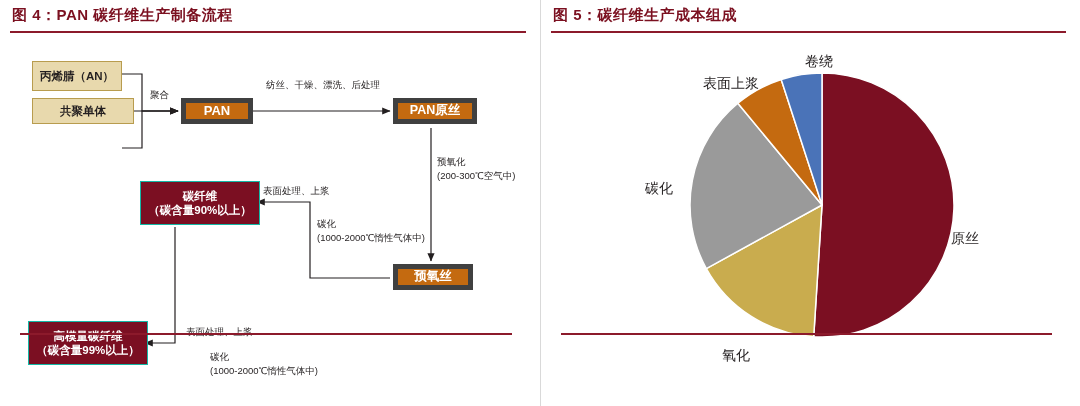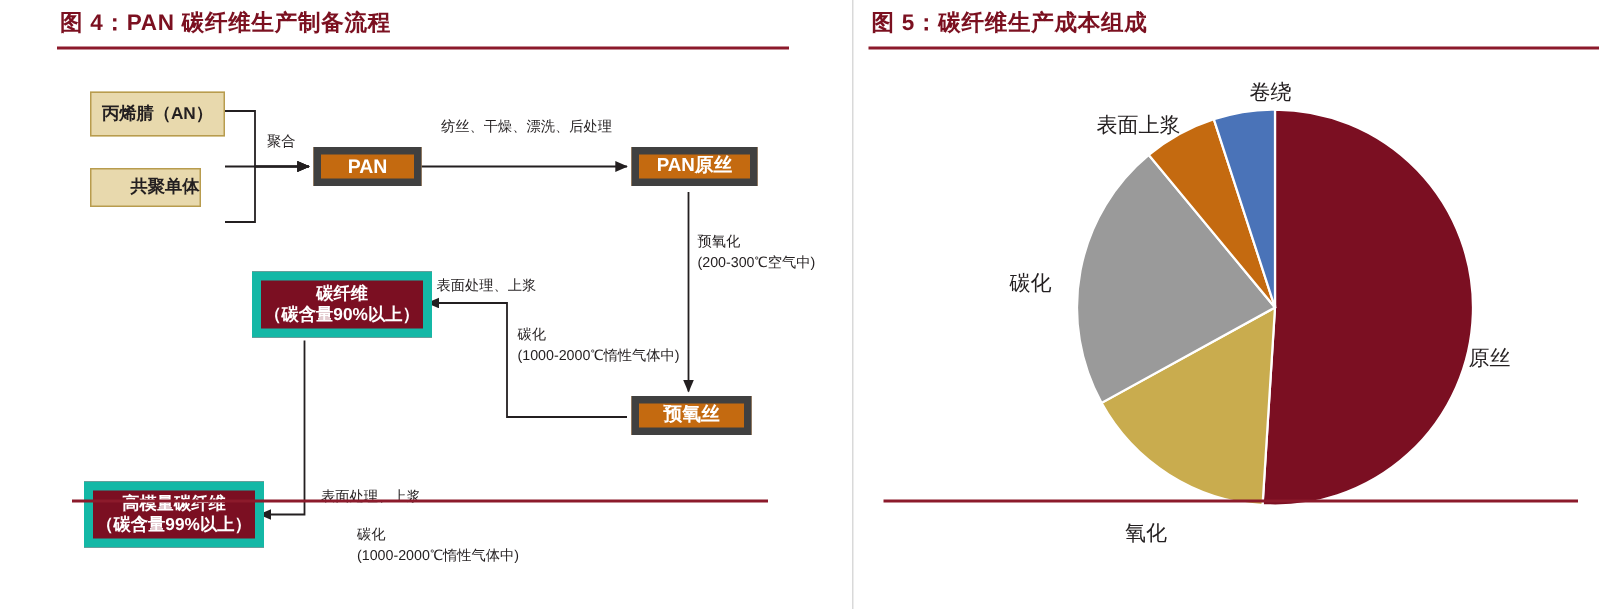--- a/index.html
+++ b/index.html
@@ -16,21 +16,20 @@
   }
   .page {
     position: relative;
     width: 1080px;
     height: 406px;
     display: flex;
   }
   .panel {
     position: relative;
     box-sizing: border-box;
-    margin-left: 28px;
   }
   .panel-left {
     width: 540px;
     height: 406px;
     padding: 0 14px 0 10px;
   }
   .panel-right {
     width: 540px;
     height: 406px;
     padding: 0 14px 0 10px;
@@ -98,21 +97,21 @@
     border: 1px solid #b89c4e;
     color: #231f20;
   }
   .node.orange {
     background: #c46a10;
     border: 5px solid #404040;
     color: #ffffff;
   }
   .node.dark {
     background: #7b0f22;
-    border: 6px solid #14b8a6;
+    border: 1px solid #14b8a6;
     color: #ffffff;
   }
   .edge-label {
     position: absolute;
     font-size: 9.5px;
     color: #231f20;
     line-height: 1.3;
     text-align: center;
     white-space: nowrap;
   }
@@ -157,21 +156,21 @@
           <path d="M421,95 L421,228" fill="none" stroke="#231f20" stroke-width="1.2" marker-end="url(#arrow)"></path>
 
           <path d="M380,245 L300,245 L300,169 L247,169" fill="none" stroke="#231f20" stroke-width="1.2" marker-end="url(#arrow)"></path>
 
           <path d="M165,194 L165,310 L135,310" fill="none" stroke="#231f20" stroke-width="1.2" marker-end="url(#arrow)"></path>
         </svg>
 
         <div class="node tan" style="left:22px; top:28px; width:90px; height:30px;">
           <span>丙烯腈（AN）</span>
         </div>
-        <div class="node tan" style="left:22px; top:79px; width:74px; height:26px;align-items:flex-end;">
+        <div class="node tan" style="left:22px; top:65px; width:102px; height:26px;">
           <span>共聚单体</span>
         </div>
 
         <div class="node orange" style="left:171px; top:65px; width:72px; height:26px; font-size:13px;">
           <span>PAN</span>
         </div>
 
         <div class="node orange" style="left:383px; top:65px; width:84px; height:26px; font-size:12.5px;">
           <span>PAN原丝</span>
         </div>

